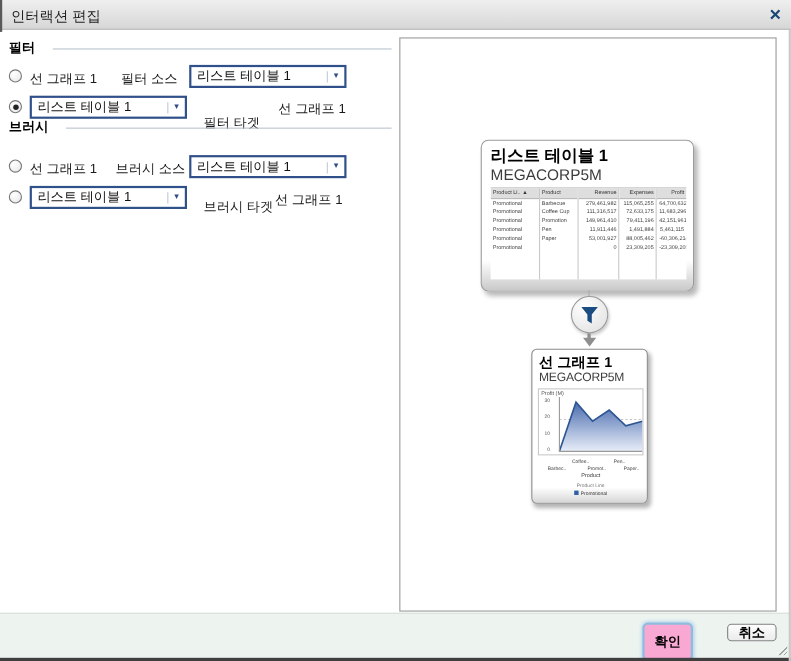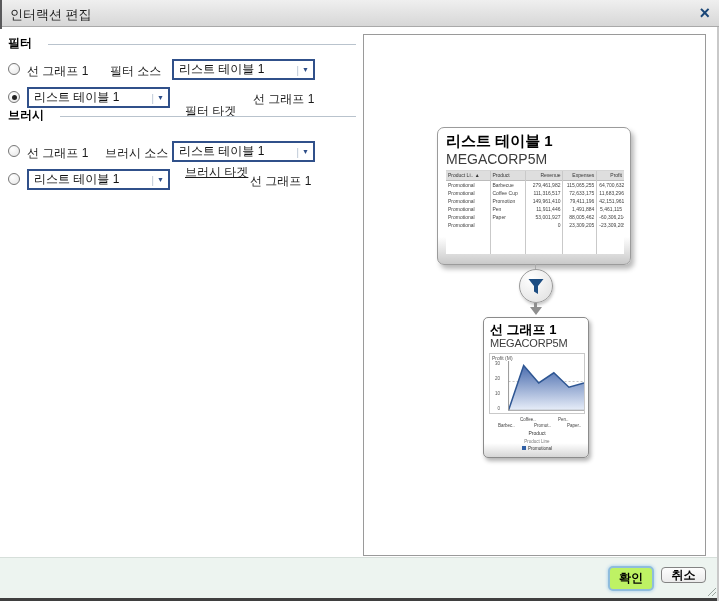--- a/index.html
+++ b/index.html
@@ -77,21 +77,21 @@
   .xlab{font-size:4.5px;color:#444;}
   .xtitle{left:0;top:112px;width:106px;text-align:center;font-size:5px;color:#333;}
   .leg-title{left:0;top:121px;width:106px;text-align:center;font-size:4.5px;color:#777;}
   .leg-row{left:0;top:128px;width:106px;text-align:center;font-size:4.5px;color:#333;}
   .leg-sq{display:inline-block;width:4px;height:4px;background:#2f5fa5;margin-right:2px;}
 
   
   .footer{left:0;top:557px;width:719px;height:41px;background:#edf4f0;border-top:1px solid #d6dfda;box-sizing:border-box;}
   .btn{box-sizing:border-box;font-size:12px;font-weight:bold;color:#000;text-align:center;cursor:pointer;
        display:flex;align-items:center;justify-content:center;}
-  .btn-ok{left:608px;top:566px;width:46px;height:25px;background:#bef264;border:2px solid #8fbcdc;
+  .btn-ok{left:584px;top:566px;width:46px;height:35px;background:#f9a8d4;border:2px solid #8fbcdc;
           border-radius:5px;box-shadow:0 0 3px 1px #bcd9ec;}
   .btn-cancel{left:661px;top:567px;width:45px;height:16px;background:linear-gradient(#fdfdfd,#ebebeb);
               border:1px solid #838383;border-radius:4px;}
   .grip{right:3px;bottom:5px;width:10px;height:10px;
         background:repeating-linear-gradient(135deg,transparent 0 2px,#9aa6a0 2px 3px);
         clip-path:polygon(100% 0,100% 100%,0 100%);cursor:nwse-resize;}
   .bottom-edge{left:0;bottom:0;width:719px;height:3px;background:#3f3f3f;}
   .right-edge{right:0;top:27px;width:2px;height:574px;background:#c9c9c9;}
 </style>
 </head>
@@ -139,21 +139,21 @@
   <span class="dd-sep">|</span>
   <span class="dd-arrow">▼</span>
 </div>
 
 <span class="abs radio" style="left:8px;top:173px;"></span>
 <div class="abs dd" style="left:27px;top:169px;">
   <span class="dd-val">리스트 테이블 1</span>
   <span class="dd-sep">|</span>
   <span class="dd-arrow">▼</span>
 </div>
-<span class="abs lbl" style="left:185px;top:164px;text-decoration:underline;">브러시 타겟</span>
+<span class="abs lbl" style="left:185px;top:180px;">브러시 타겟</span>
 <span class="abs lbl" style="left:250px;top:173px;">선 그래프 1</span>
 
 <div class="abs panel"></div>
 
 <div class="abs tnode">
   <div class="abs tnode-title">리스트 테이블 1</div>
   <div class="abs tnode-sub">MEGACORP5M</div>
   <div class="abs mtable">
     <div class="mt-col" style="width:25%;">
       <div class="mt-h">Product Li.. ▲</div>

